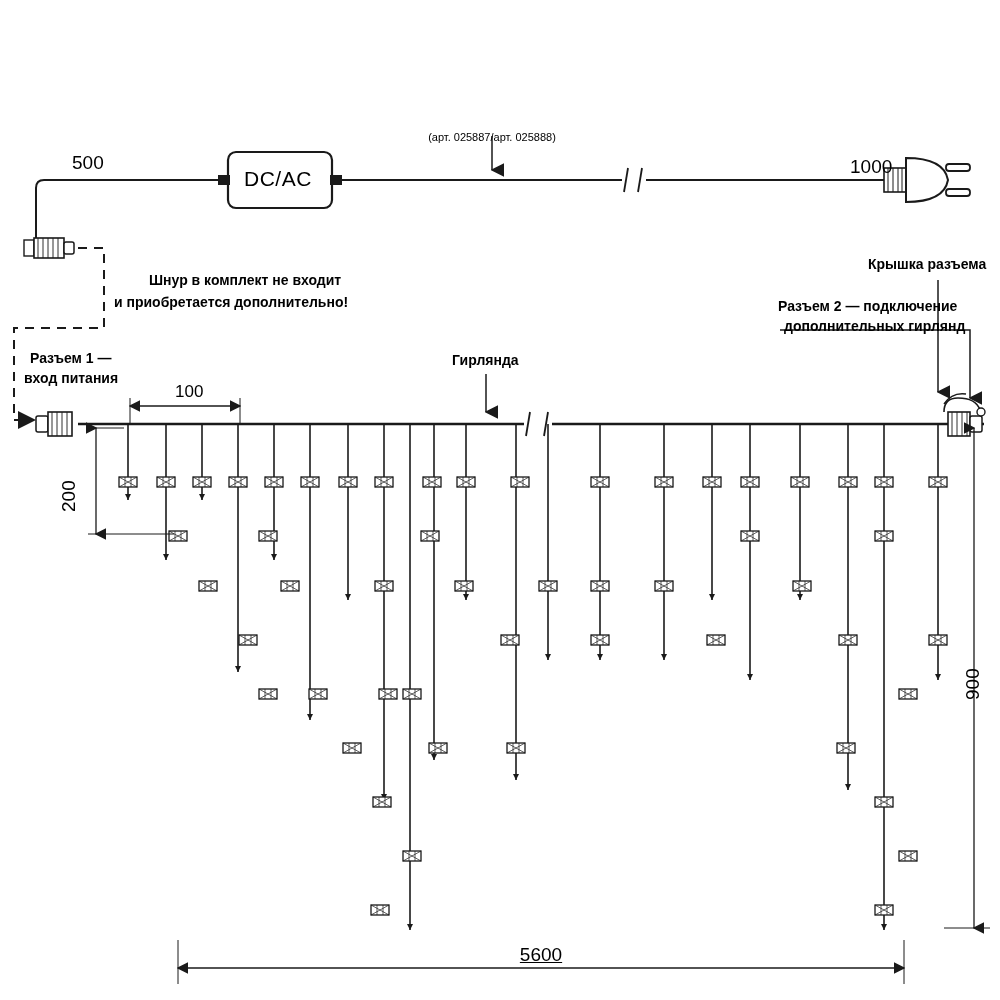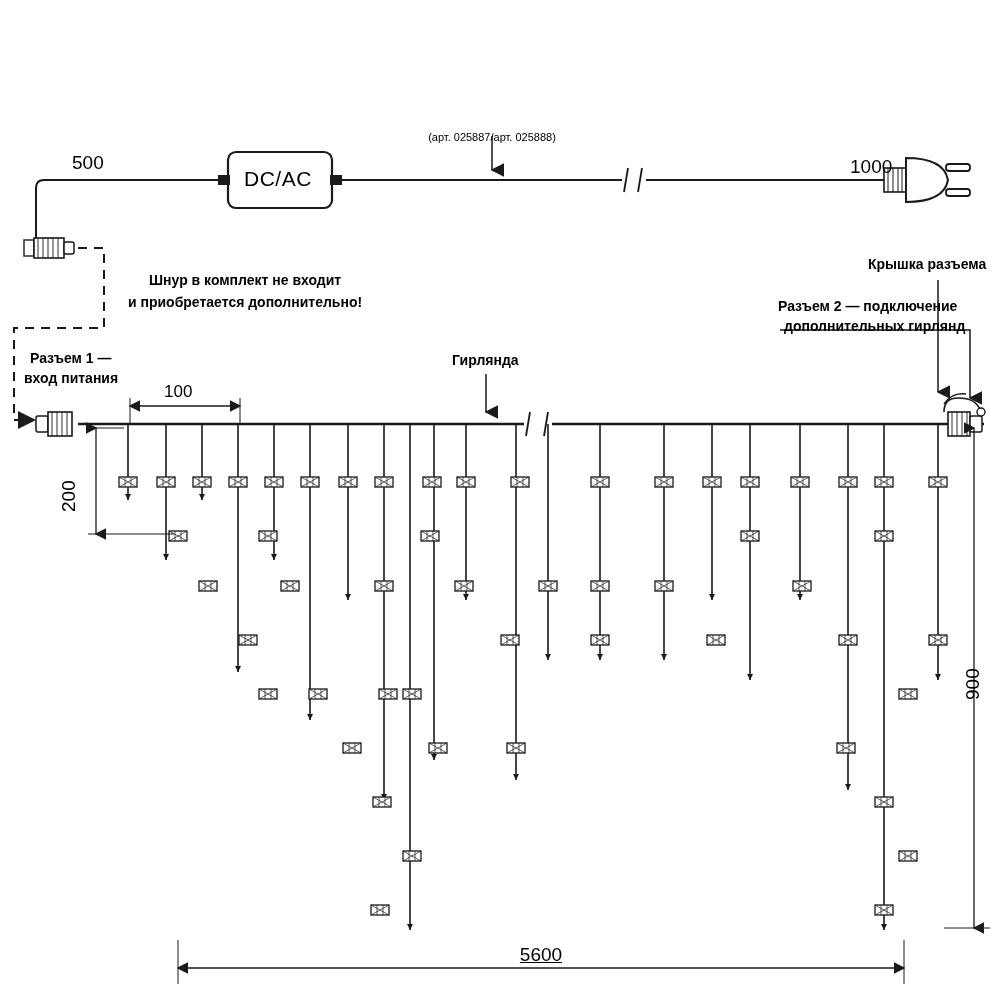--- a/index.html
+++ b/index.html
@@ -310,33 +310,33 @@
 
   <div class="lbl dim-num" style="left:72px; top:152px;">500</div>
 
   <div class="lbl dim-num" style="left:812px; top:156px;margin-left:38px;">1000</div>
 
   <div class="lbl note-tiny ctr" style="left:352px; top:131px; width:280px;">(арт. 025887/арт. 025888)</div>
 
   <div class="lbl dcac" style="left:244px; top:167px;">DC/AC</div>
 
   <div class="lbl note-bold" style="left:130px; top:272px;margin-left:19px;">Шнур в комплект не входит</div>
-  <div class="lbl note-bold" style="left:128px; top:294px;">и приобретается дополнительно!</div>
+  <div class="lbl note-bold" style="left:114px; top:294px;">и приобретается дополнительно!</div>
 
   <div class="lbl note-bold" style="left:30px; top:350px;text-align:right;">Разъем 1 —</div>
   <div class="lbl note-bold" style="left:24px; top:370px;">вход питания</div>
 
   <div class="lbl note-bold" style="left:452px; top:352px;text-align:center;">Гирлянда</div>
 
   <div class="lbl note-bold" style="left:860px; top:256px;margin-left:8px;">Крышка разъема</div>
 
   <div class="lbl note-bold" style="left:778px; top:298px;">Разъем 2 — подключение</div>
   <div class="lbl note-bold" style="left:784px; top:318px;">дополнительных гирлянд</div>
 
-  <div class="lbl dim-num-sm" style="left:164px; top:382px;">100</div>
+  <div class="lbl dim-num-sm" style="left:175px; top:382px;">100</div>
 
   <div class="lbl dim-num vert" style="left:58px; top:512px;">200</div>
 
   <div class="lbl dim-num vert" style="left:962px; top:700px;">900</div>
 
   <div class="lbl dim-num ctr" style="left:481px; top:944px; width:120px;text-decoration:underline;">5600</div>
 
 </div>
 
 </body></html>

